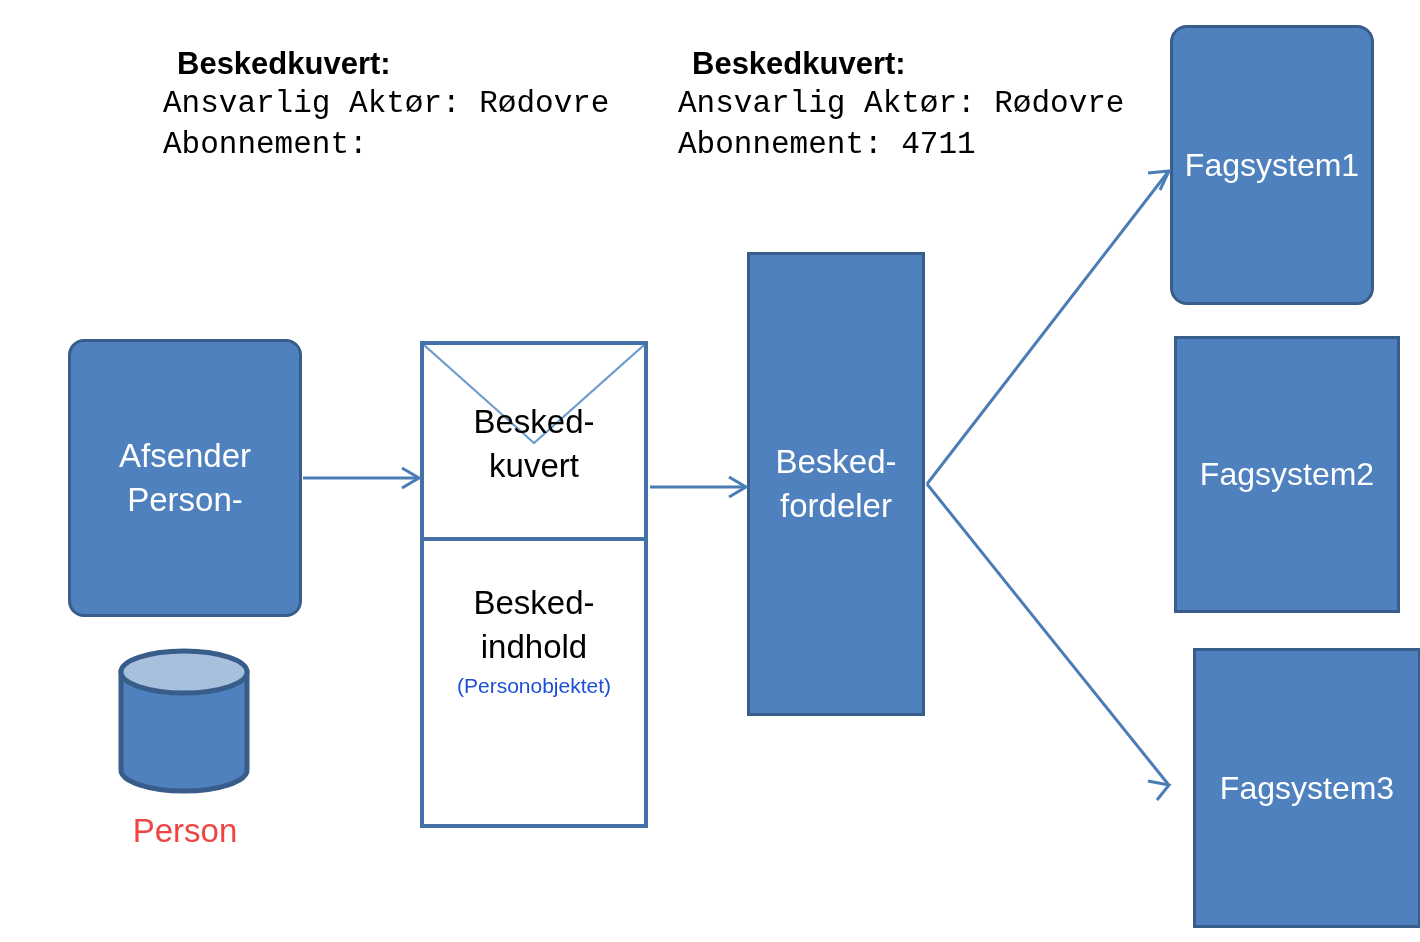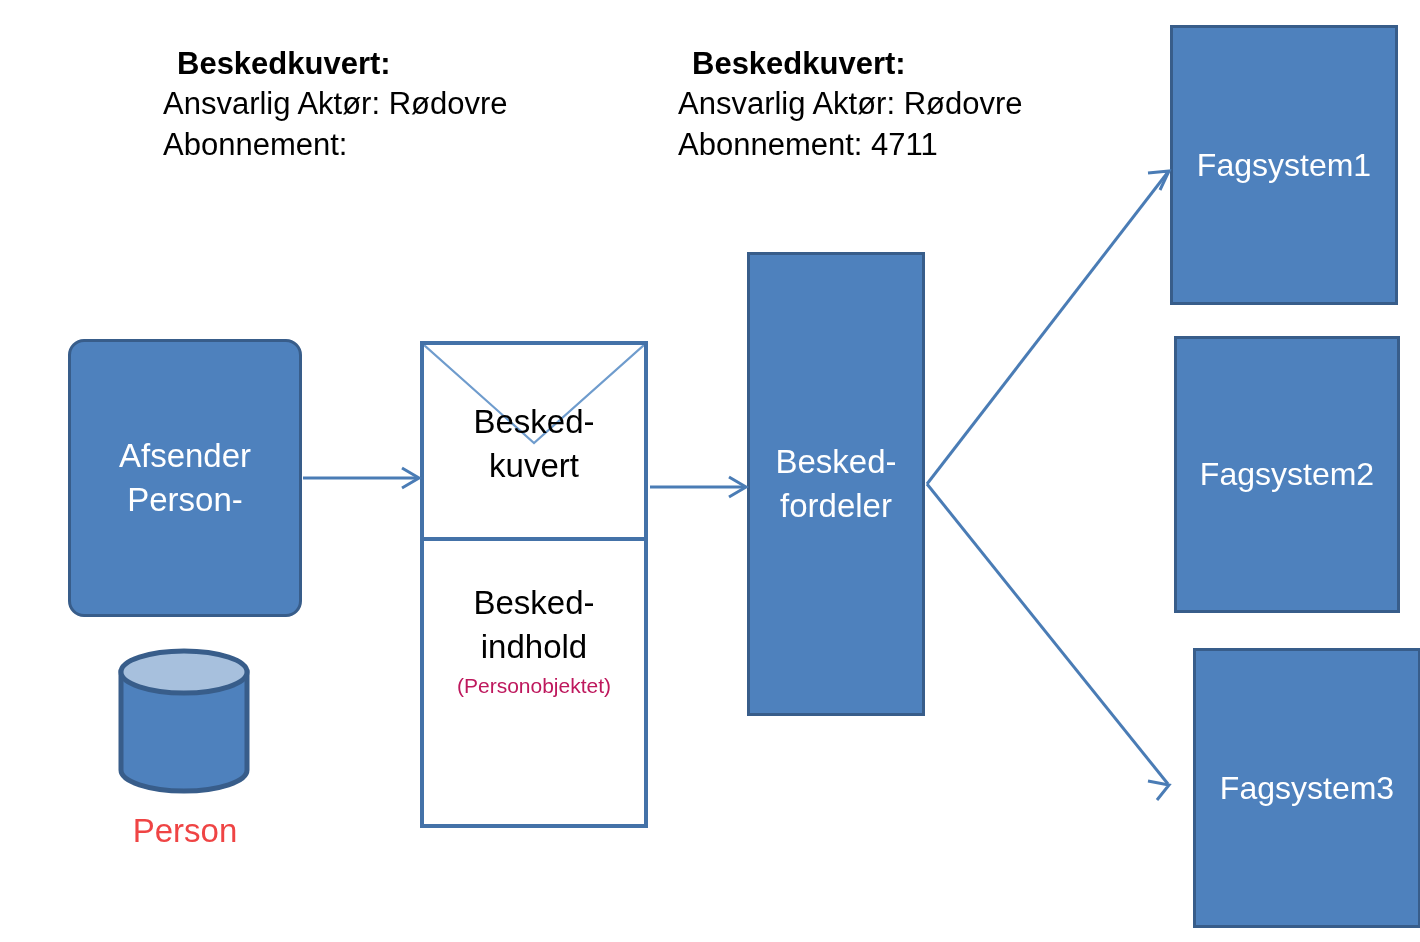--- a/index.html
+++ b/index.html
@@ -33,20 +33,21 @@
     white-space: nowrap;
   }
   .annotation .anno-title {
     font-weight: bold;
     display: block;
     margin-left: 14px;
   }
   .annotation .anno-line {
     display: block;
     font-weight: normal;
+    font-family: Liberation Mono, monospace;
   }
 
   #anno-left  { left: 163px; top: 44px; }
   #anno-right { left: 678px; top: 44px; }
 
   
   .blue-box {
     position: absolute;
     background: #4e81bd;
     border: 3px solid #385d8a;
@@ -55,21 +56,21 @@
     align-items: center;
     justify-content: center;
     text-align: center;
     color: #ffffff;
     font-size: 33px;
     line-height: 1.32;
   }
 
   #box-afsender      { left: 68px;   top: 339px; width: 234px; height: 278px; border-radius: 16px; }
   #box-fordeler      { left: 747px;  top: 252px; width: 178px; height: 464px; }
-  #box-fagsystem-1   { left: 1170px; top: 25px;  width: 228px; height: 280px; }
+  #box-fagsystem-1   { left: 1170px; top: 25px;  width: 204px; height: 280px; border-radius: 17px; }
   #box-fagsystem-2   { left: 1174px; top: 336px; width: 226px; height: 277px; }
   #box-fagsystem-3   { left: 1170px; top: 648px; width: 228px; height: 280px; margin-left: 23px; }
 
   #box-fagsystem-1 .box-label,
   #box-fagsystem-2 .box-label,
   #box-fagsystem-3 .box-label { font-size: 32px; }
 
   
   #envelope {
     position: absolute;
@@ -124,21 +125,21 @@
     line-height: 1.34;
     color: #000000;
   }
   #envelope-bottom-sub {
     position: absolute;
     left: 0;
     top: 133px;
     width: 100%;
     text-align: center;
     font-size: 21px;
-    color: #be185d;
+    color: #1d4ed8;
   }
 
   
   #db-cylinder {
     position: absolute;
     left: 118px;
     top: 648px;
     width: 132px;
     height: 146px;
   }

